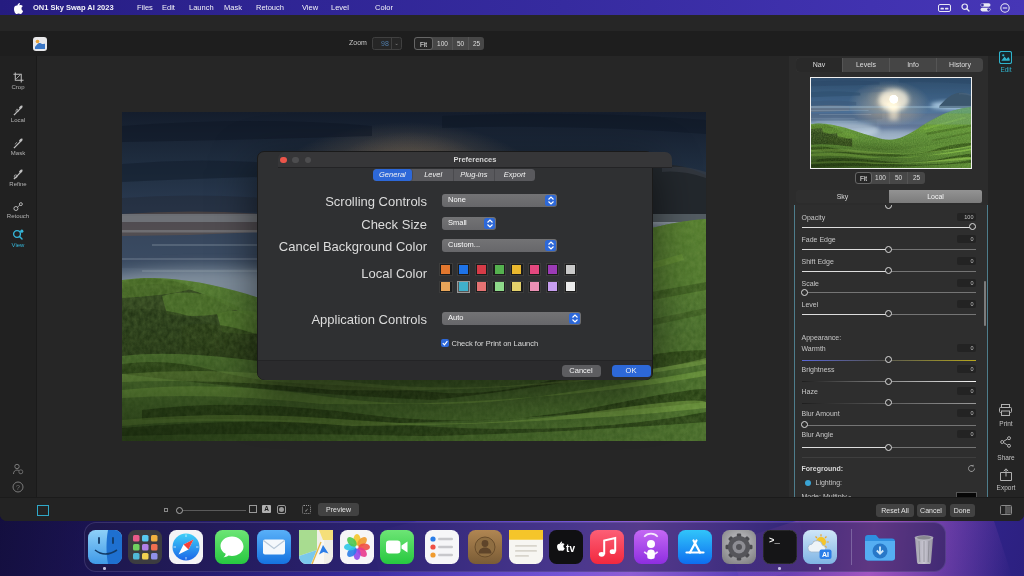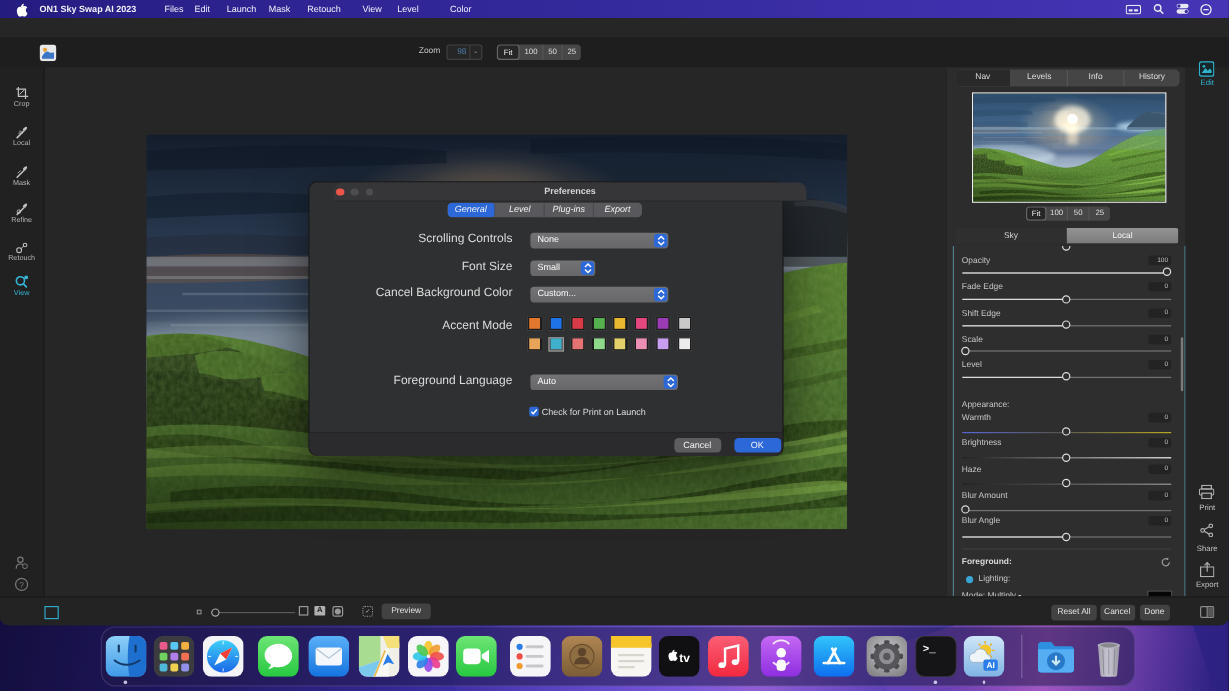--- a/index.html
+++ b/index.html
@@ -62,21 +62,21 @@
 #dlgtitle{position:absolute;left:0;top:0;width:100%;height:15px;background:#363638;border-radius:7px 7px 0 0;border-bottom:1px solid #232325;margin-left:20px;}
 #dlgtitle .title{position:absolute;width:100%;text-align:center;line-height:16px;font-size:7.5px;font-weight:bold;color:#d6d6d6;}
 #dlgtitle .t1{left:2.2px;top:4.5px;background:#ec554a;}
 #dlgtitle .t2{left:14.3px;top:4.5px;background:#4d4d4f;}
 #dlgtitle .t3{left:26.6px;top:4.5px;background:#4d4d4f;}
 #dlgtabs{position:absolute;left:114.5px;top:16.5px;width:162px;height:12.5px;background:#59595d;border-radius:3.5px;display:flex;font-size:7.5px;color:#f2f2f2;overflow:hidden;font-style:italic;}
 #dlgtabs div{flex:1;text-align:center;line-height:12.5px;border-right:1px solid #4a4a4e;}
 #dlgtabs div:last-child{border-right:none;}
 #dlgtabs .sel{background:#2d68d8;border-radius:3.5px;}
 .dlgrow{position:absolute;width:100%;}
-.dlglab{position:absolute;right:225px;font-size:10px;color:#dcdcdc;white-space:nowrap;}
+.dlglab{position:absolute;right:225px;font-size:13px;color:#dcdcdc;white-space:nowrap;}
 .pop{position:absolute;left:184px;height:13px;background:linear-gradient(#737375,#67676a);border-radius:3px;color:#fafafa;font-size:7.5px;line-height:12.5px;padding-left:6px;box-sizing:border-box;}
 .pop .st{position:absolute;right:1px;top:1px;width:11px;height:11px;background:#2d68d8;border-radius:2.5px;}
 .pop .st svg{display:block;margin:1px auto 0 auto;}
 .sw{width:13.5px;height:12.5px;margin-right:4.3px;background:#1c1c1c;border:1px solid #3c3c3c;box-sizing:border-box;display:inline-block;position:relative;}
 .sw i{position:absolute;left:1.2px;top:0.8px;width:9px;height:8.8px;display:block;}
 #chk svg{display:block;} #chk{position:absolute;left:182.5px;top:186.5px;width:8px;height:8px;background:#2d68d8;border-radius:2px;}
 #okbtn,#cancelbtn{position:absolute;height:12px;border-radius:3.5px;font-size:7.5px;text-align:center;line-height:12px;color:#f2f2f2;}
 .btn{position:absolute;background:#424242;border-radius:3px;color:#e2e2e2;font-size:7px;text-align:center;}
 
 #dock{left:84px;top:522px;width:860px;height:48px;background:rgba(32,26,72,.52);border:1px solid rgba(150,140,210,.22);border-radius:12px;}
@@ -477,49 +477,49 @@
     <div class="dlgrow" style="top:42px;">
         <div class="dlglab">Scrolling Controls</div>
       <div class="pop" style="width:115px;">None<div class="st">
             <svg width="8" height="9" viewBox="0 0 8 9">
               <path d="M1.5 3.5 L4 1 L6.5 3.5" fill="none" stroke="#fff" stroke-width="1.2"></path>
               <path d="M1.5 5.5 L4 8 L6.5 5.5" fill="none" stroke="#fff" stroke-width="1.2"></path>
             </svg>
           </div></div>
     </div>
     <div class="dlgrow" style="top:64.5px;">
-        <div class="dlglab">Font Size</div>
+        <div class="dlglab">Check Size</div>
       <div class="pop" style="width:54px;">Small<div class="st">
             <svg width="8" height="9" viewBox="0 0 8 9">
               <path d="M1.5 3.5 L4 1 L6.5 3.5" fill="none" stroke="#fff" stroke-width="1.2"></path>
               <path d="M1.5 5.5 L4 8 L6.5 5.5" fill="none" stroke="#fff" stroke-width="1.2"></path>
             </svg>
           </div></div>
     </div>
     <div class="dlgrow" style="top:86.5px;">
         <div class="dlglab">Cancel Background Color</div>
       <div class="pop" style="width:115px;">Custom...<div class="st">
             <svg width="8" height="9" viewBox="0 0 8 9">
               <path d="M1.5 3.5 L4 1 L6.5 3.5" fill="none" stroke="#fff" stroke-width="1.2"></path>
               <path d="M1.5 5.5 L4 8 L6.5 5.5" fill="none" stroke="#fff" stroke-width="1.2"></path>
             </svg>
           </div></div>
     </div>
     <div class="dlgrow" style="top:111px;">
-        <div class="dlglab" style="top:3px;">Accent Mode</div>
+        <div class="dlglab" style="top:3px;">Local Color</div>
       <div class="abs" style="left:181px;top:0;white-space:nowrap;font-size:0;">
         <span class="sw"><i style="background:#e2772e"></i></span><span class="sw"><i style="background:#1e73e8"></i></span><span class="sw"><i style="background:#d63b47"></i></span><span class="sw"><i style="background:#55b14f"></i></span><span class="sw"><i style="background:#eab82e"></i></span><span class="sw"><i style="background:#e4487f"></i></span><span class="sw"><i style="background:#9b3bb5"></i></span><span class="sw"><i style="background:#c9c9c9"></i></span>
       </div>
       <div class="abs" style="left:181px;top:17.5px;white-space:nowrap;font-size:0;">
         <span class="sw"><i style="background:#e8a559"></i></span><span class="sw" style="border-color:#9a9a9a;background:#555"><i style="background:#3fb0cc"></i></span><span class="sw"><i style="background:#e57373"></i></span><span class="sw"><i style="background:#8ed88a"></i></span><span class="sw"><i style="background:#e3d06b"></i></span><span class="sw"><i style="background:#eb90b4"></i></span><span class="sw"><i style="background:#c79ef0"></i></span><span class="sw"><i style="background:#ececec"></i></span>
       </div>
     </div>
     <div class="dlgrow" style="top:160px;">
-        <div class="dlglab">Foreground Language</div>
-      <div class="pop" style="width:123px;">Auto<div class="st">
+        <div class="dlglab">Application Controls</div>
+      <div class="pop" style="width:139px;">Auto<div class="st">
             <svg width="8" height="9" viewBox="0 0 8 9">
               <path d="M1.5 3.5 L4 1 L6.5 3.5" fill="none" stroke="#fff" stroke-width="1.2"></path>
               <path d="M1.5 5.5 L4 8 L6.5 5.5" fill="none" stroke="#fff" stroke-width="1.2"></path>
             </svg>
           </div></div>
     </div>
     <div id="chk">
         <svg width="8" height="8" viewBox="0 0 8 8">
           <path d="M1.8 4.2 L3.4 5.8 L6.4 2.2" fill="none" stroke="#fff" stroke-width="1.2"></path>
         </svg>

